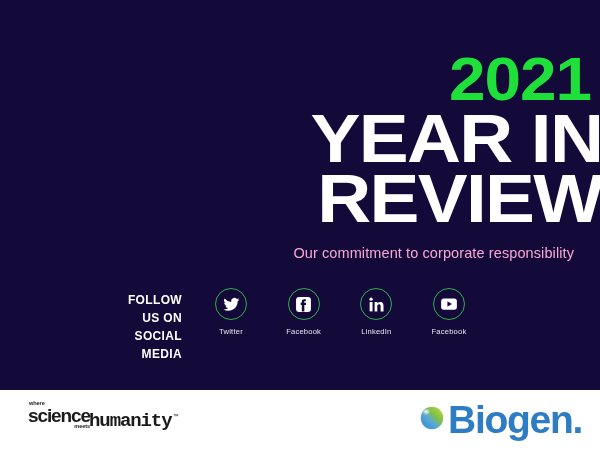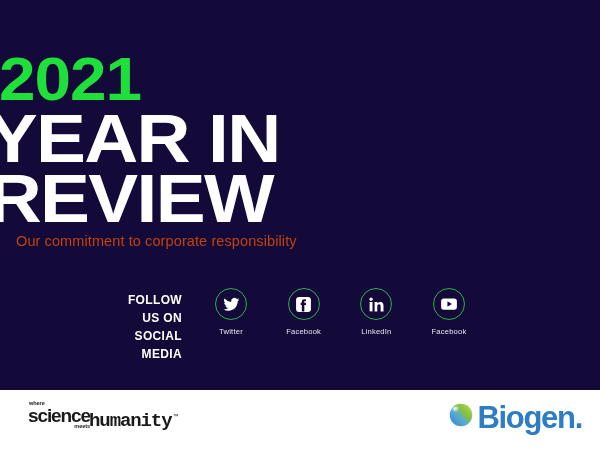--- a/index.html
+++ b/index.html
@@ -23,24 +23,24 @@
     left: 0;
     top: 0;
     width: 600px;
     height: 390px;
     background: #140a3a;
   }
 
   
   .title-block {
     position: absolute;
-    left: 16px;
+    left: 8px;
     top: 52px;
     width: 566px;
-    text-align: left;
+    text-align: right;
   }
   .t-year {
     color: #1fe03a;
     font-family: "Liberation Sans", sans-serif;
     font-weight: 700;
     font-size: 62px;
     line-height: 0.86;
     letter-spacing: -1px;
     margin: 0 0 2px 0;
     transform: scaleX(1.06);
@@ -54,26 +54,26 @@
     line-height: 0.92;
     letter-spacing: -1.5px;
     margin: 0;
     transform: scaleX(1.1);
     transform-origin: center;
   }
   .t-line.second {
     margin-top: -3px;
   }
   .subtitle {
-    color: #c2410c;
+    color: #f9a8d4;
     font-family: "Liberation Sans", sans-serif;
     font-weight: 400;
     font-size: 14.5px;
     letter-spacing: 0.1px;
-    margin: 4px 0 0 0;
+    margin: 16px 0 0 0;
   }
 
   
   .social-row {
     position: absolute;
     left: 120px;
     top: 288px;
     width: 360px;
     height: 62px;
   }
@@ -198,21 +198,21 @@
     right: 18px;
     top: 10px;
     display: flex;
     align-items: center;
   }
   .biogen-mark { margin-right: 1px; display:block; }
   .biogen-word {
     color: #2e7cc4;
     font-family: "Liberation Sans", sans-serif;
     font-weight: 700;
-    font-size: 31px;
+    font-size: 39px;
     letter-spacing: -1.3px;
     line-height: 1;
   }
 </style>
 </head>
 <body>
 
 <div id="slide">
 
   <div class="hero">

